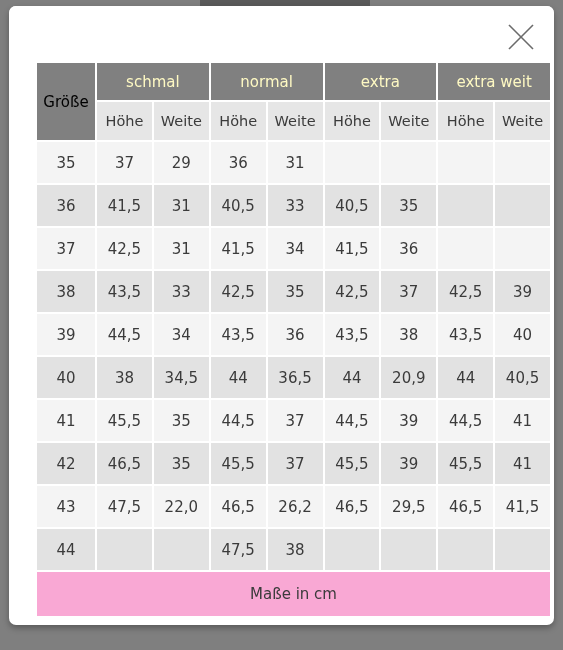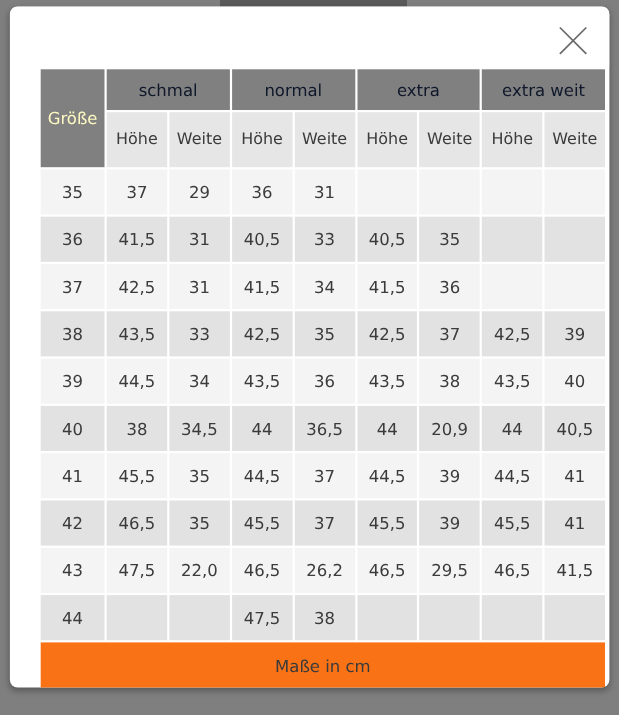--- a/index.html
+++ b/index.html
@@ -77,49 +77,49 @@
   table.size-table td {
     padding: 0;
     margin: 0;
     font-weight: normal;
     text-align: center;
     vertical-align: middle;
   }
 
   th.group-head {
     background: #808080;
-    color: #0f172a;
+    color: #fef9c3;
     height: 37px;
     font-size: 15px;
   }
 
   th.size-head {
     background: #808080;
-    color: #fef9c3;
+    color: #000000;
     width: 58px;
     font-size: 15px;
   }
 
   th.sub-head {
     background: #e6e6e6;
     color: #3b3b3b;
-    height: 50px;
+    height: 38px;
     font-size: 14.5px;
   }
 
   td.cell {
     height: 41px;
     font-size: 15px;
   }
 
   tr.row-odd td.cell  { background: #f4f4f4; }
   tr.row-even td.cell { background: #e2e2e2; }
 
   td.footer-cell {
-    background: #f97316;
+    background: #f9a8d4;
     height: 44px;
     font-size: 15px;
     color: #3b3b3b;
   }
 </style>
 </head>
 <body>
 
 <div class="backdrop-strip"></div>
 

